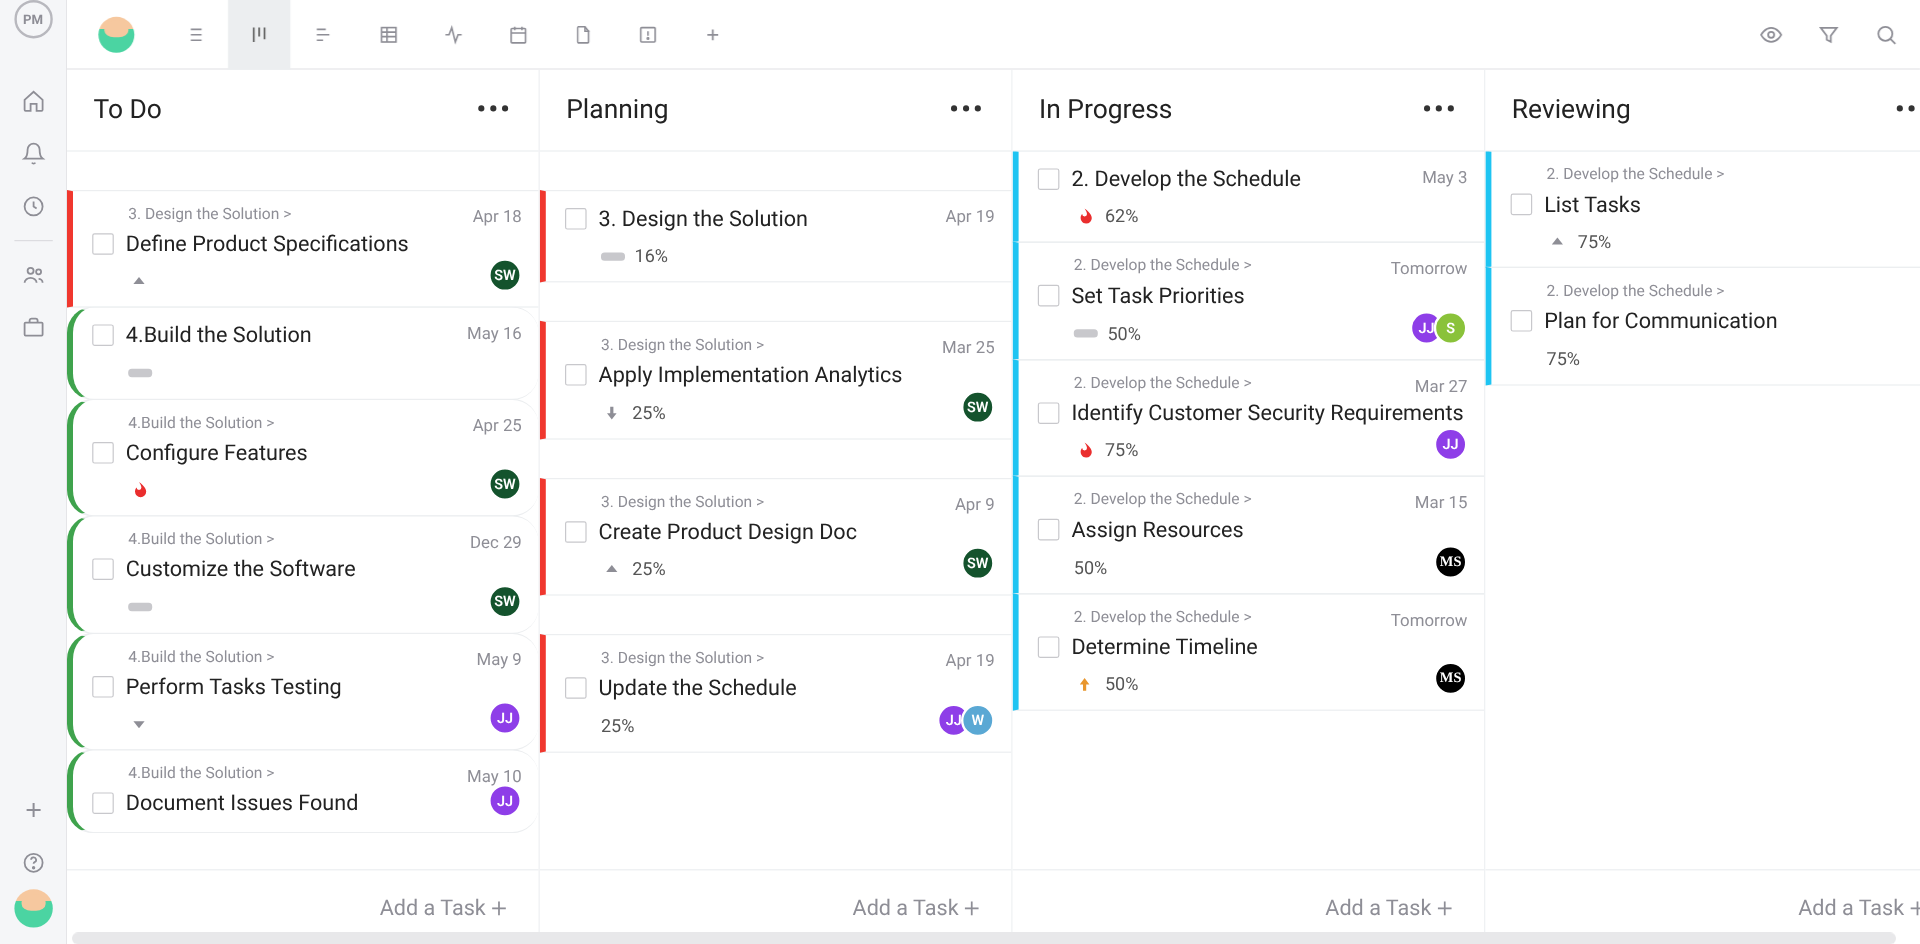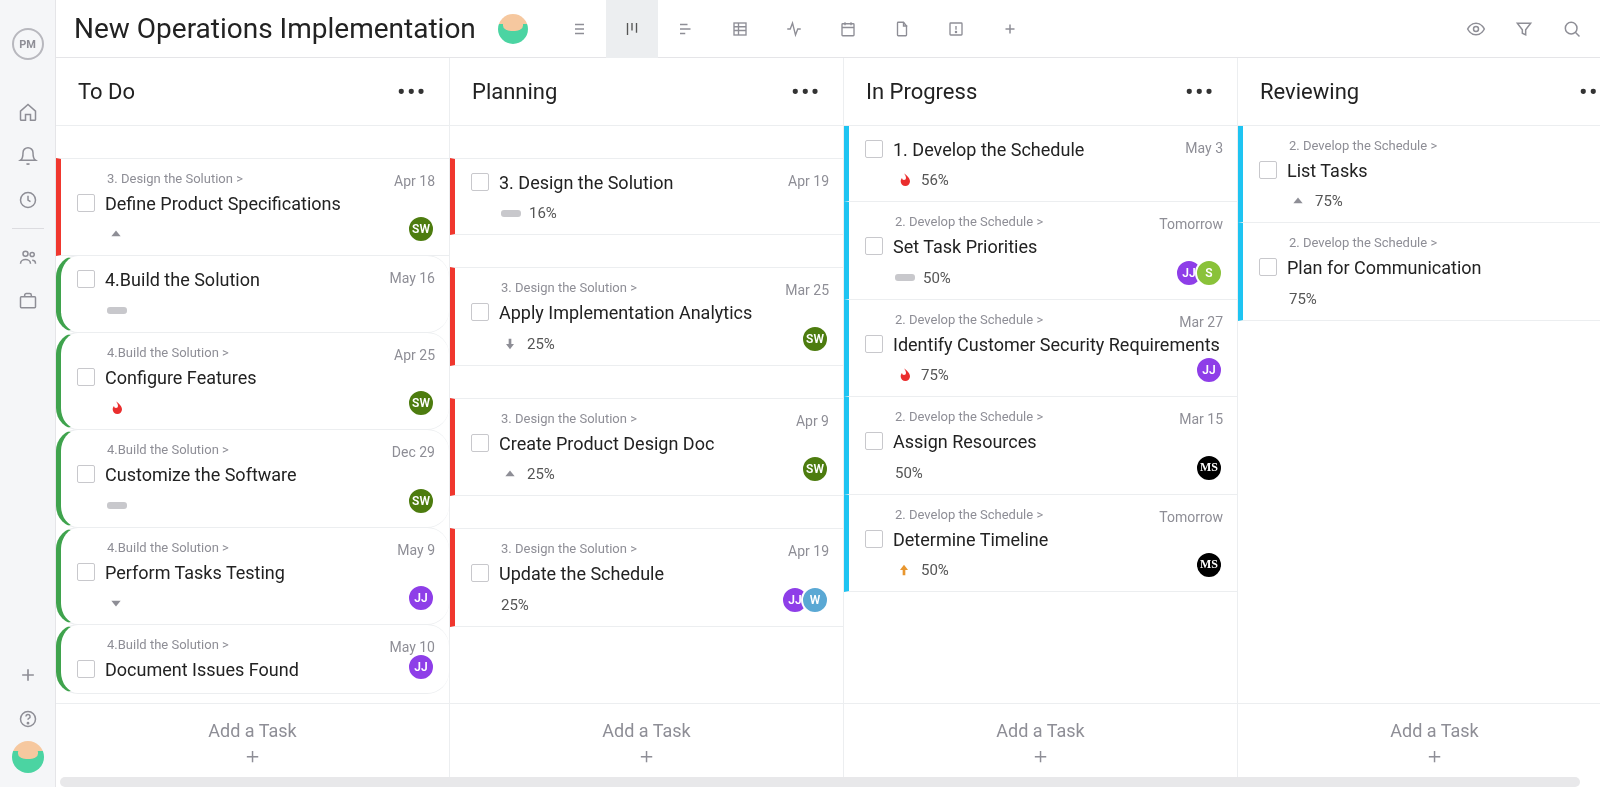--- a/index.html
+++ b/index.html
@@ -1,19 +1,19 @@
 <!DOCTYPE html>
 <html><head>
 <meta charset="utf-8">
 <style>
 * { box-sizing: border-box; margin: 0; padding: 0; }
 body { font-family: -apple-system, BlinkMacSystemFont, "Segoe UI", Roboto, sans-serif; background: #f5f6f8; color: #222; overflow: hidden; width: 1600px; height: 787px; }
 
 
-.sidebar { position: fixed; left: 0; top: 0; width: 56px; height: 100%; background: #f5f6f8; display: flex; flex-direction: column; align-items: center; padding-top: 28px; border-right: 1px solid #e5e5e8; }
+.sidebar { position: fixed; left: 0; top: 0; width: 56px; height: 100%; background: #f5f6f8; display: flex; flex-direction: column; align-items: center; padding-top: 0; border-right: 1px solid #e5e5e8; }
 .sidebar .logo { width: 32px; height: 32px; border: 2px solid #b8b8be; border-radius: 50%; display: flex; align-items: center; justify-content: center; font-size: 11px; font-weight: 700; color: #8e8e96; margin-bottom: 30px; }
 .sidebar .nav-icon { width: 56px; height: 44px; display: flex; align-items: center; justify-content: center; color: #8e8e96; cursor: pointer; }
 .sidebar .nav-icon svg { width: 20px; height: 20px; }
 .sidebar .nav-divider { width: 32px; height: 1px; background: #dcdce0; margin: 6px 0; }
 .sidebar .spacer { flex: 1; }
 .sidebar .avatar-small { width: 32px; height: 32px; border-radius: 50%; background: linear-gradient(#f6c89f 30%, #4bd4a2 30%); margin-bottom: 14px; position: relative; }
 .sidebar .avatar-small::after { content:""; position:absolute; top:4px; left:6px; width:20px; height:14px; border-radius:50% 50% 40% 40%; background:#f6c89f; }
 
 
 .topbar { position: fixed; left: 56px; right: 0; top: 0; height: 58px; background: #fff; border-bottom: 1px solid #e5e5e8; display: flex; align-items: center; padding: 0 18px; gap: 14px; }
@@ -47,35 +47,35 @@
 .card .checkbox { width: 18px; height: 18px; border: 1px solid #c8c8cc; flex-shrink: 0; margin-top: 2px; border-radius: 2px; cursor: pointer; }
 .card .task-title { font-size: 18px; color: #222; line-height: 1.3; flex: 1; }
 .card .due { position: absolute; right: 14px; top: 14px; font-size: 14px; color: #8e8e96; text-align: right; }
 .card.nobreadcrumb .due { top: 14px; }
 .card .meta-row { display: flex; align-items: center; gap: 8px; margin-top: 10px; margin-left: 30px; min-height: 18px; }
 .card .progress-bar-mini { width: 20px; height: 7px; background: #c8c8cc; border-radius: 3px; }
 .card .pct { font-size: 15px; color: #555; }
 .avatars { position: absolute; right: 14px; bottom: 12px; display: flex; }
 .av { width: 28px; height: 28px; border-radius: 50%; color: #fff; font-size: 12px; font-weight: 600; display: flex; align-items: center; justify-content: center; margin-left: -8px; border: 2px solid #fff; }
 .av:first-child { margin-left: 0; }
-.av.sw { background: #4d7c0f; }
+.av.sw { background: #14532d; }
 .av.jj { background: #8e3ee8; }
 .av.ms { background: #000000; font-family: Liberation Serif, serif; }
 .av.s { background: #8ac23a; }
 .av.w { background: #5aa8d4; }
 
 
 .pri { width: 18px; height: 18px; display:inline-flex; align-items:center; justify-content:center; }
 .pri-fire { color: #ea2e2e; }
 .pri-up-solid { color: #8e8e96; }
 .pri-down { color: #8e8e96; }
 .pri-orange-up { color: #e8962e; }
 
 
-.add-task { display: flex; align-items: center; justify-content: flex-end; padding: 16px 22px; font-size: 18px; color: #8e8e96; border-top: 1px solid #eceef0; cursor: pointer; flex-direction: column; }
+.add-task { display: flex; align-items: center; justify-content: flex-end; padding: 16px 22px; font-size: 18px; color: #8e8e96; border-top: 1px solid #eceef0; cursor: pointer; }
 .add-task .plus { font-size: 22px; color: #8e8e96; }
 
 
 .hscroll-hint { position: fixed; bottom: 0; left: 60px; right: 20px; height: 10px; background: #e8e8ea; border-radius: 5px; }
 </style>
 </head>
 <body>
 
 <div class="sidebar">
   <div class="logo">PM</div>
@@ -121,21 +121,20 @@
       <svg viewBox="0 0 24 24" fill="none" stroke="currentColor" stroke-width="1.8">
         <circle cx="12" cy="12" r="9"></circle>
         <path d="M9.5 9a2.5 2.5 0 1 1 3.5 2.3c-.8.4-1 1-1 1.7"></path>
         <circle cx="12" cy="17" r="0.8" fill="currentColor"></circle>
       </svg>
     </div>
   <div class="avatar-small"></div>
 </div>
 
 <div class="topbar">
-  <div class="page-title">New Operations Implementation</div>
   <div class="avatar-mid"></div>
   <div class="view-tabs">
     <div class="view-tab">
         <svg viewBox="0 0 24 24" fill="none" stroke="currentColor" stroke-width="1.8">
           <path d="M8 6h12M8 12h12M8 18h12M4 6h.01M4 12h.01M4 18h.01"></path>
         </svg>
       </div>
     <div class="view-tab active">
         <svg viewBox="0 0 24 24" fill="none" stroke="currentColor" stroke-width="1.8">
           <path d="M6 4v16M12 4v10M18 4v13"></path>
@@ -377,30 +376,30 @@
     </div>
     <div class="column">
       <div class="column-header">
         <span class="column-title">In Progress</span>
         <span class="column-menu">•••</span>
       </div>
       <div class="cards">
         <div class="card cyan nobreadcrumb">
           <div class="title-row">
             <span class="checkbox"></span>
-            <span class="task-title">1. Develop the Schedule</span>
+            <span class="task-title">2. Develop the Schedule</span>
           </div>
           <div class="due">May 3</div>
           <div class="meta-row">
             <span class="pri pri-fire">
               <svg viewBox="0 0 24 24" width="16" height="16" fill="currentColor">
                 <path d="M12 2s3 4 3 7a3 3 0 0 1-6 0c0 0-2 2-2 5a7 7 0 0 0 14 0c0-6-9-12-9-12z"></path>
               </svg>
             </span>
-            <span class="pct">56%</span>
+            <span class="pct">62%</span>
           </div>
         </div>
         <div class="card cyan">
           <div class="breadcrumb">2. Develop the Schedule &gt;</div>
           <div class="title-row">
             <span class="checkbox"></span>
             <span class="task-title">Set Task Priorities</span>
           </div>
           <div class="due">Tomorrow</div>
           <div class="meta-row">

